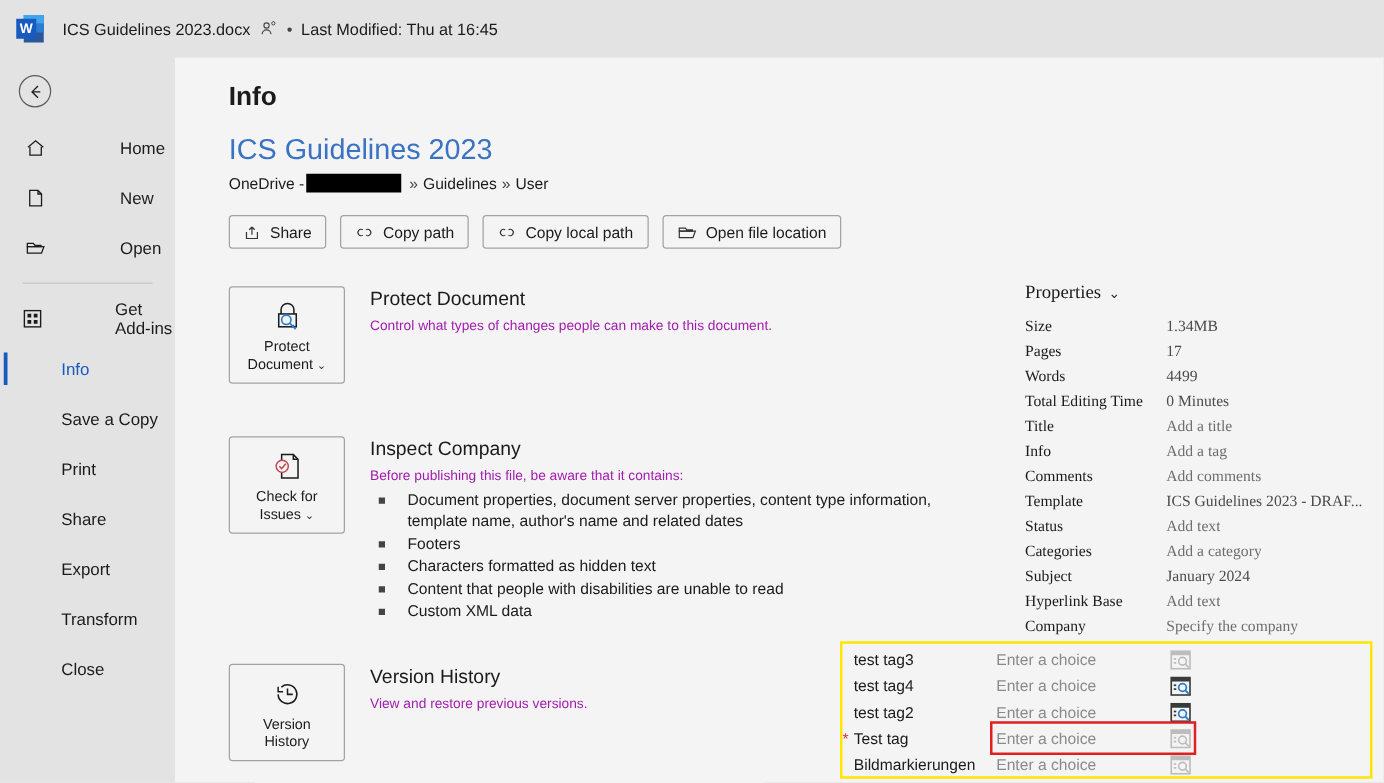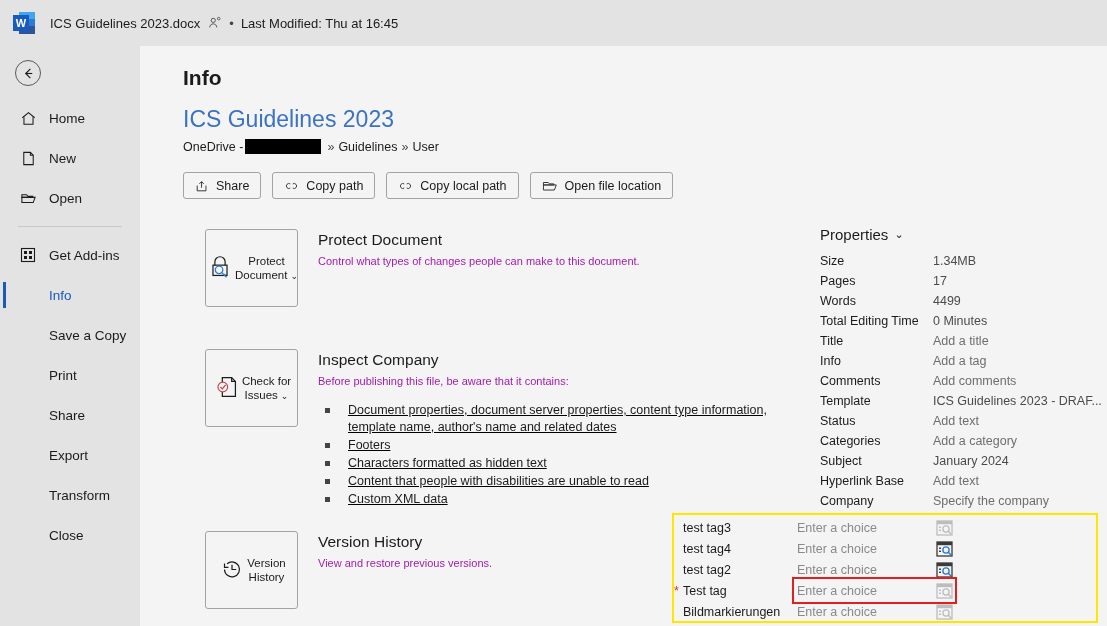--- a/index.html
+++ b/index.html
@@ -79,20 +79,21 @@
     border: 1px solid #5a5a5a; border-radius: 50%;
     display: flex; align-items: center; justify-content: center;
     cursor: pointer;
     background: transparent;
   }
   .nav-list { position: absolute; left: 0; top: 52px; width: 140px; }
   .nav-item {
     height: 40px; display: flex; align-items: center;
     padding-left: 18px; position: relative;
     cursor: pointer;
+    gap: 47px;
   }
   .nav-item .nav-icon {
     width: 20px; height: 20px;
     display: flex; align-items: center; justify-content: center;
     margin-right: 11px; color: #1b1b1b;
   }
   .nav-item .nav-label {
     font-size: 13.5px; color: #1b1b1b;
   }
   .nav-item.no-icon .nav-label { margin-left: 31px; }
@@ -157,58 +158,58 @@
   
   .feature {
     position: absolute; left: 43px;
     display: flex;
   }
   .feature-tile {
     width: 93px; height: 78px;
     border: 1px solid #a3a3a3;
     border-radius: 3px;
     background: #f4f4f4;
-    display: flex; flex-direction: row;
+    display: flex; flex-direction: column;
     align-items: center; justify-content: center;
     cursor: pointer;
     flex-shrink: 0;
-    margin-left: 22px;
   }
   .feature-tile .tile-icon {
     height: 30px; display: flex; align-items: flex-end; justify-content: center;
     margin-bottom: 3px;
   }
   .feature-tile .tile-label {
     font-size: 11.5px; color: #1b1b1b;
     line-height: 14px; text-align: center;
   }
   .feature-text { margin-left: 20px; padding-top: 2px; }
   .feature-title {
     font-size: 15.5px; color: #1b1b1b; margin-bottom: 4px;
   }
   .feature-desc {
     font-size: 11px; color: #a21caf; line-height: 17px;
   }
-  .bullet-list { margin-top: 12px; text-decoration: underline; }
+  .bullet-list { margin-top: 2px; }
   .bullet-item {
     font-size: 12.5px; color: #1b1b1b;
     line-height: 17px;
     display: flex; align-items: flex-start;
     margin-bottom: 1px;
   }
   .bullet-item .bsq {
     width: 5px; height: 5px; background: #444;
     margin: 6px 18px 0 7px; flex-shrink: 0;
   }
   .bullet-item .btxt { max-width: 440px; }
 
   
   .props {
     position: absolute; left: 678px; top: 180px;
     width: 285px;
+    font-family: Liberation Serif, serif;
   }
   .props-header {
     font-size: 15px; color: #1b1b1b;
     display: flex; align-items: center; gap: 6px;
     margin-bottom: 8px;
     cursor: pointer;
     margin-left: 2px;
   }
   .prop-row {
     display: flex; align-items: center;

